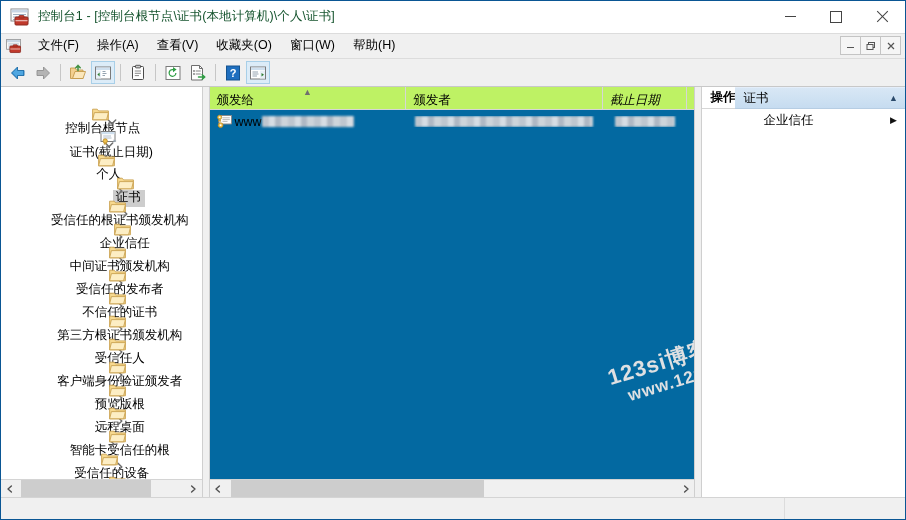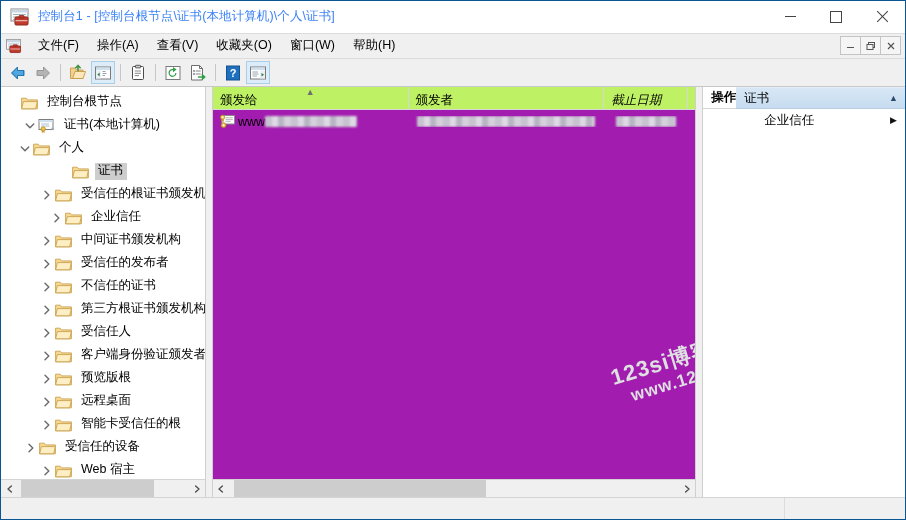--- a/index.html
+++ b/index.html
@@ -35,21 +35,21 @@
   .titlebar-icon {
     width: 22px;
     height: 22px;
     margin-left: 8px;
     margin-right: 7px;
     flex: 0 0 auto;
     position: relative;
   }
   .title-text {
     font-size: 12.5px;
-    color: #3b82f6;
+    color: #14532d;
     white-space: nowrap;
     letter-spacing: 0.1px;
   }
   .caption-btns {
     position: absolute;
     right: 0;
     top: 0;
     height: 31px;
     display: flex;
   }
@@ -203,20 +203,21 @@
     overflow: hidden;
     padding-top: 4px;
   }
   .tree-row {
     display: flex;
     align-items: center;
     height: 23px;
     white-space: nowrap;
     cursor: default;
     font-size: 12.5px;
+    flex-direction: column;
   }
   .tree-row .label {
     padding: 1px 4px 2px 3px;
     line-height: 1.1;
   }
   .tree-row.selected .label {
     background: #cdcdcd;
   }
   .chev {
     width: 16px;
@@ -272,21 +273,21 @@
     top: 1px;
     transform: translateX(-50%);
     color: #6f6f6f;
     font-size: 9px;
     line-height: 1;
   }
   .list-body {
     flex: 1 1 auto;
     position: relative;
     overflow: hidden;
-    background: #a21caf;
+    background: #0369a1;
   }
   .list-row {
     display: flex;
     align-items: center;
     height: 19px;
     font-size: 12.5px;
     cursor: default;
     padding-top: 2px;
   }
   .cell {
@@ -609,21 +610,21 @@
               </svg>
             </span>
             <span class="cert-store-ico"><svg width="18" height="15" viewBox="0 0 18 15">
                 <rect x="1" y="1.5" width="14" height="10" fill="#ffffff" stroke="#7d7d7d" stroke-width="1"></rect>
                 <rect x="1.5" y="2" width="13" height="2.2" fill="#cfe0ef"></rect>
                 <path d="M3.2 6 L11 6 M3.2 8 L11.5 8" stroke="#a8b6c4" stroke-width="0.9"></path>
                 <path d="M13.5 9.5 L16.5 11 L13.5 12.5 Z" fill="#9aa7b3"></path>
                 <circle cx="5.2" cy="11" r="2.2" fill="#f0c14b" stroke="#b8892a" stroke-width="0.8"></circle>
                 <path d="M4.6 12.6 L4 14.4 L5.2 13.7 L6.3 14.4 L5.8 12.6" fill="#f0c14b" stroke="#b8892a" stroke-width="0.7"></path>
               </svg></span>
-            <span class="label">证书(本地计算机)</span>
+            <span class="label">证书(截止日期)</span>
           </div>
           <div class="tree-row" style="padding-left: 16px;">
             <span class="chev">
               <svg width="10" height="10" viewBox="0 0 10 10">
                 <path d="M1.3 3 L5 6.8 L8.7 3" stroke="#6d6d6d" stroke-width="1.5" fill="none" stroke-linecap="round" stroke-linejoin="round"></path>
               </svg>
             </span>
             <span class="folder"><svg width="17" height="14" viewBox="0 0 17 14">
                 <path d="M0.6 12.8 L0.6 2.2 L5.2 2.2 L6.6 3.9 L16.4 3.9 L16.4 12.8 Z" fill="#f7d98f" stroke="#c9a24f" stroke-width="0.9" stroke-linejoin="round"></path>
                 <path d="M0.6 12.8 L2.4 5.6 L16.4 5.6 L14.6 12.8 Z" fill="#fdeec4" stroke="#c9a24f" stroke-width="0.9" stroke-linejoin="round"></path>

